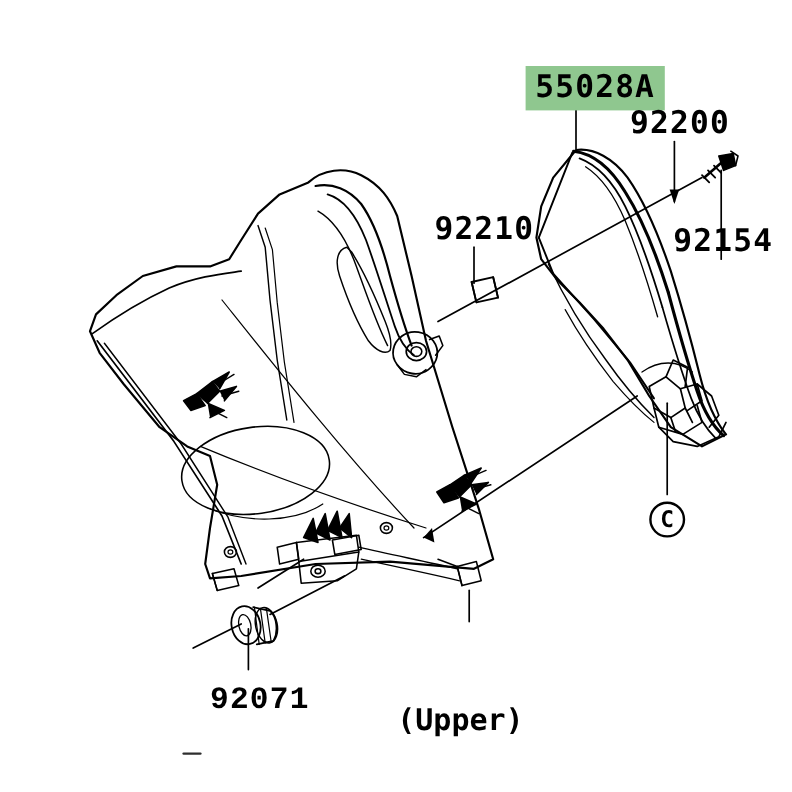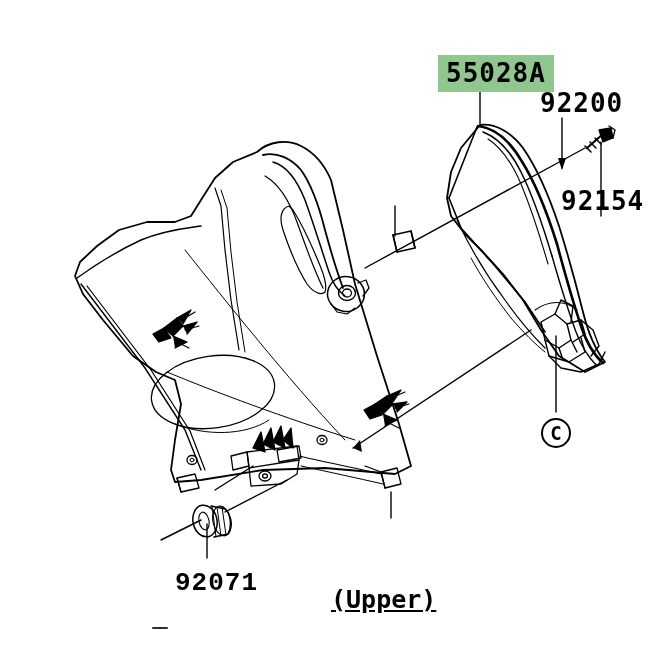--- a/index.html
+++ b/index.html
@@ -52,21 +52,20 @@
     font-size: 25px;
     color: #000000;
     white-space: pre;
     line-height: 1.22;
     user-select: none;
   }
   .ref-label .ln2 {
     display: block;
     text-align: left;
     padding-left: 26px;
-    text-decoration: underline;
   }
   .circ-ref {
     position: absolute;
     width: 30px;
     height: 30px;
     border: 2.5px solid #000;
     border-radius: 50%;
     box-sizing: border-box;
     display: flex;
     align-items: center;
@@ -304,22 +303,23 @@
         <path d="M 228,466 L 190,490"></path>
       </g>
 
       <path d="M 128,628 L 142,628" stroke-width="2" opacity="0.82"></path>
 
     </g>
   </svg>
 
   <div class="part-label num highlighted" style="left:413px; top:55px;">55028A</div>
 
-  <div class="part-label num" style="left:515px; top:90px;">92200</div>
-
+  <div class="part-label num" style="left:500px; top:90px;">92200</div>
+
+  <div class="part-label num" style="left:337px; top:178px;">92210</div>
 
   <div class="part-label num" style="left:536px; top:188px;text-align:right;">92154</div>
 
   <div class="part-label num" style="left:150px; top:570px;font-family:Liberation Mono, monospace;">92071</div>
 
   <div class="ref-label" style="left:280px; top:524px;">
     <span class="ln2">(Upper)</span>
   </div>
 
   <div class="circ-ref" style="left:516px; top:418px;">

